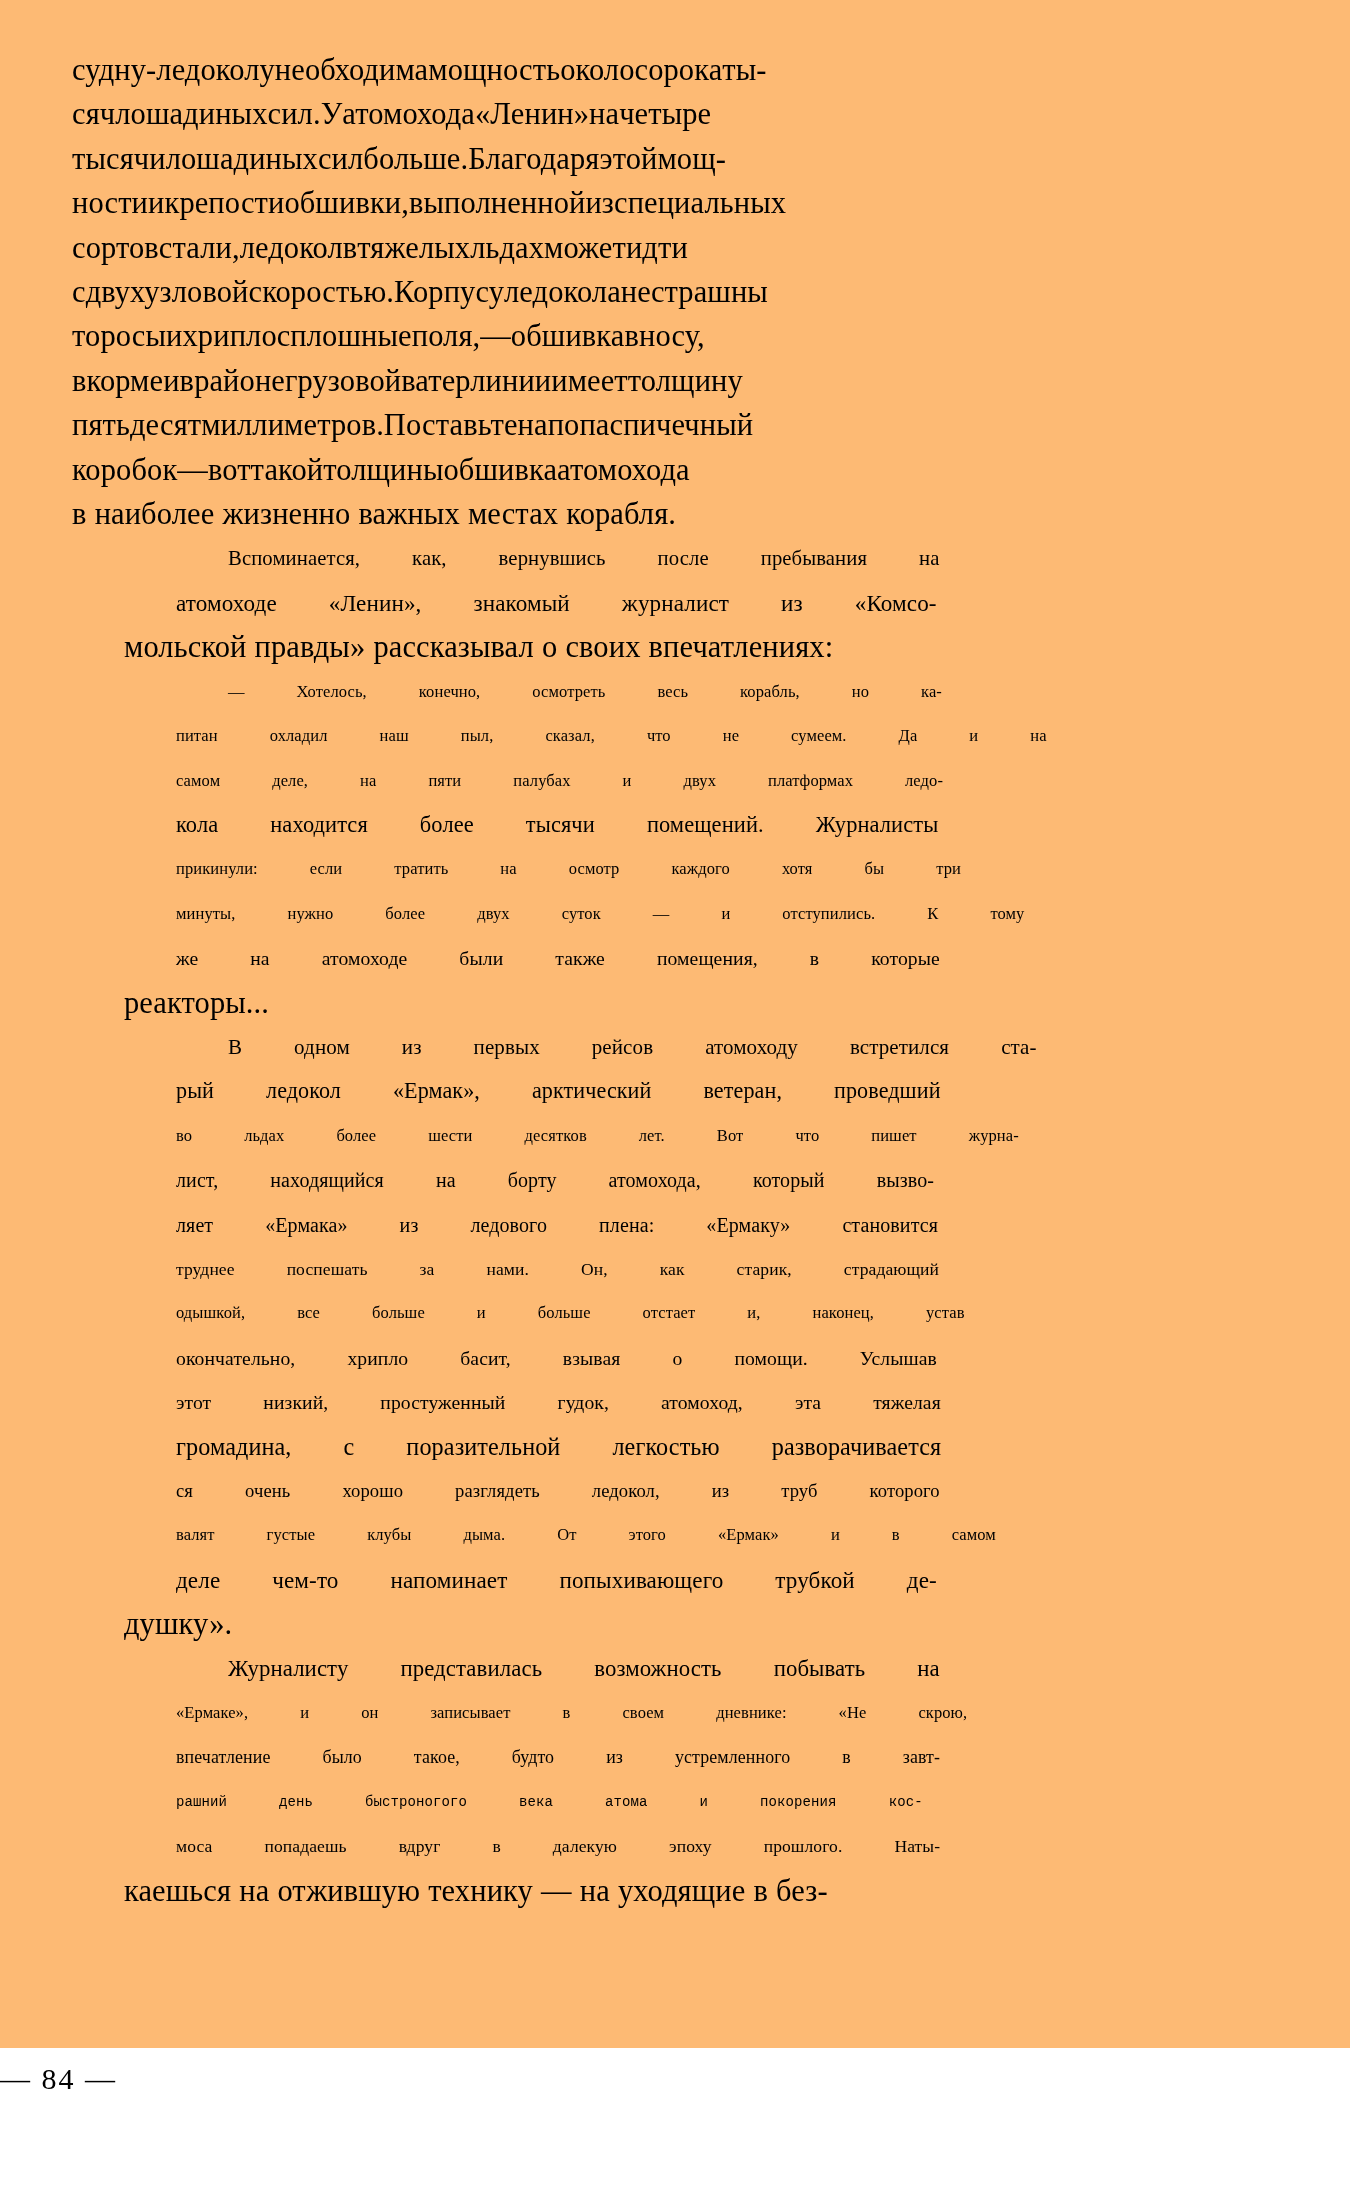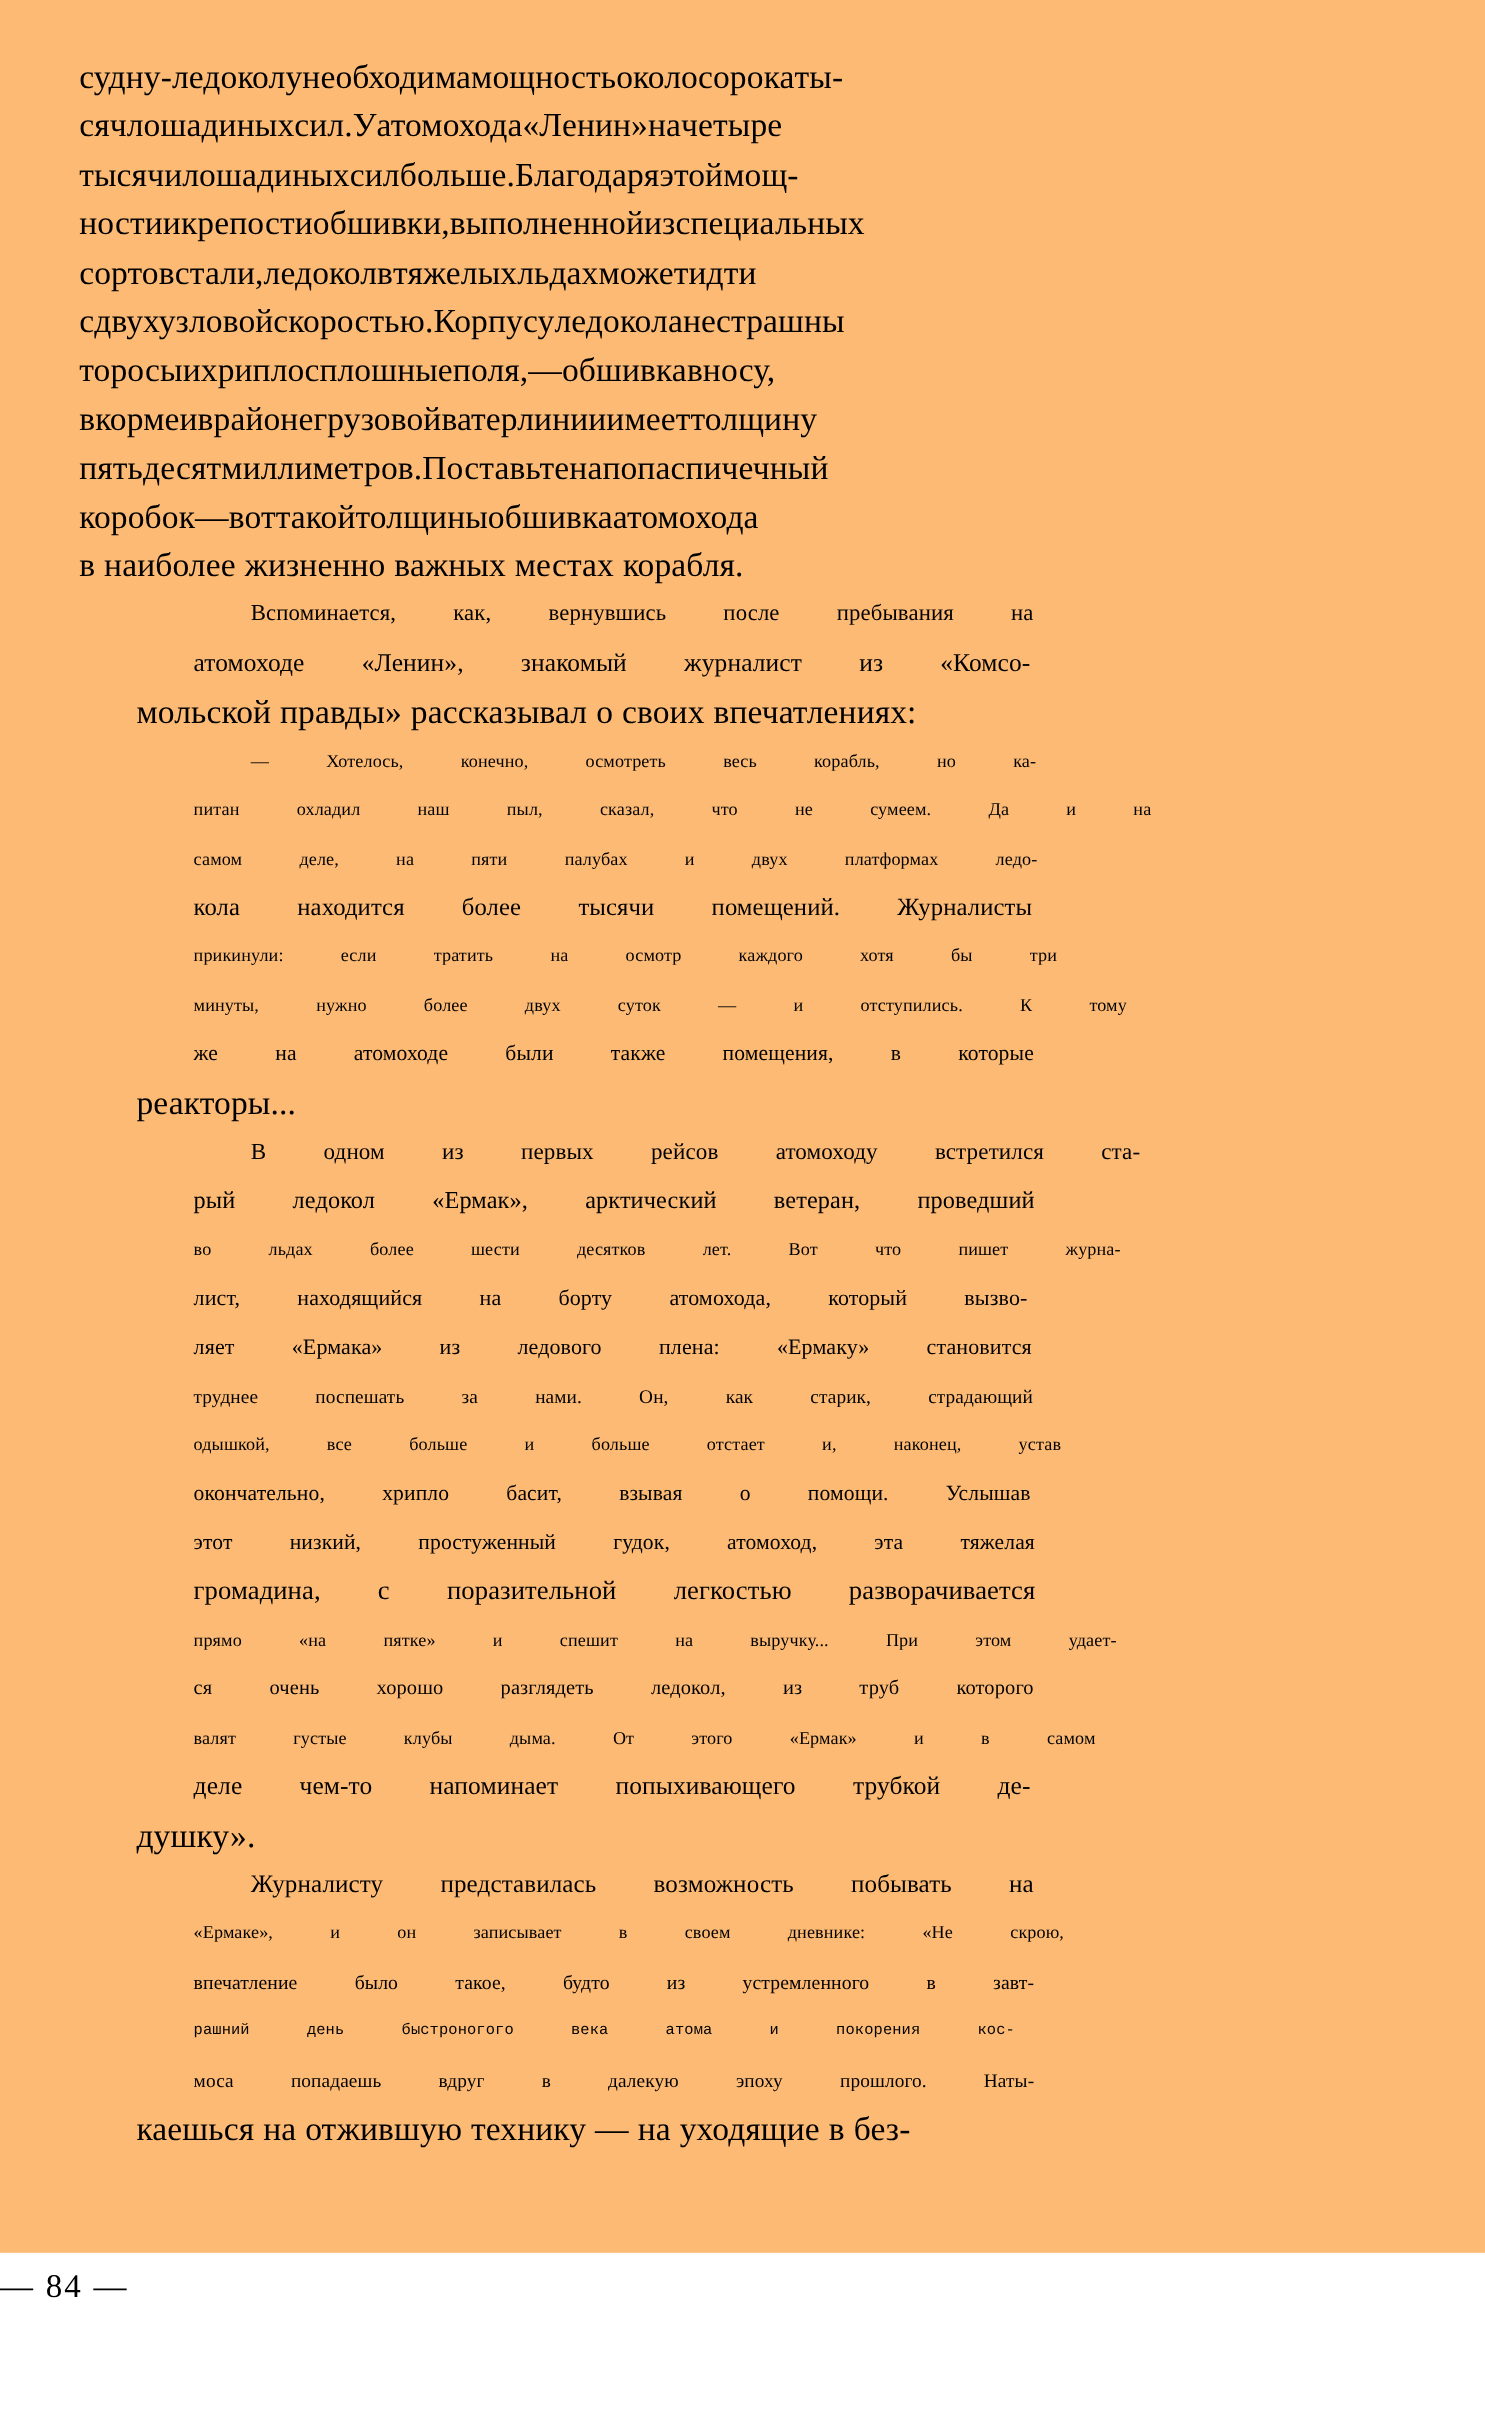--- a/index.html
+++ b/index.html
@@ -114,21 +114,20 @@
         <div class="ln justified-line" style="padding-left: 52px; font-size: 21px;"><span>В</span><span>одном</span><span>из</span><span>первых</span><span>рейсов</span><span>атомоходу</span><span>встретился</span><span>ста-</span></div>
         <div class="ln justified-line" style="font-size: 22.1px;"><span>рый</span><span>ледокол</span><span>«Ермак»,</span><span>арктический</span><span>ветеран,</span><span>проведший</span></div>
         <div class="ln justified-line" style="font-size: 16.5px;"><span>во</span><span>льдах</span><span>более</span><span>шести</span><span>десятков</span><span>лет.</span><span>Вот</span><span>что</span><span>пишет</span><span>журна-</span></div>
         <div class="ln justified-line" style="font-size: 20px;"><span>лист,</span><span>находящийся</span><span>на</span><span>борту</span><span>атомохода,</span><span>который</span><span>вызво-</span></div>
         <div class="ln justified-line" style="font-size: 20px;"><span>ляет</span><span>«Ермака»</span><span>из</span><span>ледового</span><span>плена:</span><span>«Ермаку»</span><span>становится</span></div>
         <div class="ln justified-line" style="font-size: 17.55px;"><span>труднее</span><span>поспешать</span><span>за</span><span>нами.</span><span>Он,</span><span>как</span><span>старик,</span><span>страдающий</span></div>
         <div class="ln justified-line" style="font-size: 16.5px;"><span>одышкой,</span><span>все</span><span>больше</span><span>и</span><span>больше</span><span>отстает</span><span>и,</span><span>наконец,</span><span>устав</span></div>
         <div class="ln justified-line" style="font-size: 19.65px;"><span>окончательно,</span><span>хрипло</span><span>басит,</span><span>взывая</span><span>о</span><span>помощи.</span><span>Услышав</span></div>
         <div class="ln justified-line" style="font-size: 19.65px;"><span>этот</span><span>низкий,</span><span>простуженный</span><span>гудок,</span><span>атомоход,</span><span>эта</span><span>тяжелая</span></div>
         <div class="ln justified-line" style="font-size: 24.2px;"><span>громадина,</span><span>с</span><span>поразительной</span><span>легкостью</span><span>разворачивается</span></div>
-        <div class="ln justified-line" style="font-size: 16.5px;"><span>прямо</span><span>«на</span><span>пятке»</span><span>и</span><span>спешит</span><span>на</span><span>выручку...</span><span>При</span><span>этом</span><span>удает-</span></div>
         <div class="ln justified-line" style="font-size: 18.6px;"><span>ся</span><span>очень</span><span>хорошо</span><span>разглядеть</span><span>ледокол,</span><span>из</span><span>труб</span><span>которого</span></div>
         <div class="ln justified-line" style="font-size: 16.5px;"><span>валят</span><span>густые</span><span>клубы</span><span>дыма.</span><span>От</span><span>этого</span><span>«Ермак»</span><span>и</span><span>в</span><span>самом</span></div>
         <div class="ln justified-line" style="font-size: 23.15px;"><span>деле</span><span>чем-то</span><span>напоминает</span><span>попыхивающего</span><span>трубкой</span><span>де-</span></div>
         <div class="ln last-line">душку».</div>
       </div>
     <div class="para indent" id="para-4">
         <div class="ln justified-line" style="padding-left: 52px; font-size: 22.8px;"><span>Журналисту</span><span>представилась</span><span>возможность</span><span>побывать</span><span>на</span></div>
         <div class="ln justified-line" style="font-size: 16.5px;"><span>«Ермаке»,</span><span>и</span><span>он</span><span>записывает</span><span>в</span><span>своем</span><span>дневнике:</span><span>«Не</span><span>скрою,</span></div>
         <div class="ln justified-line" style="font-size: 17.9px;"><span>впечатление</span><span>было</span><span>такое,</span><span>будто</span><span>из</span><span>устремленного</span><span>в</span><span>завт-</span></div>
         <div class="ln justified-line" style="font-size: 14px; font-family: Liberation Mono, monospace;"><span>рашний</span><span>день</span><span>быстроногого</span><span>века</span><span>атома</span><span>и</span><span>покорения</span><span>кос-</span></div>

